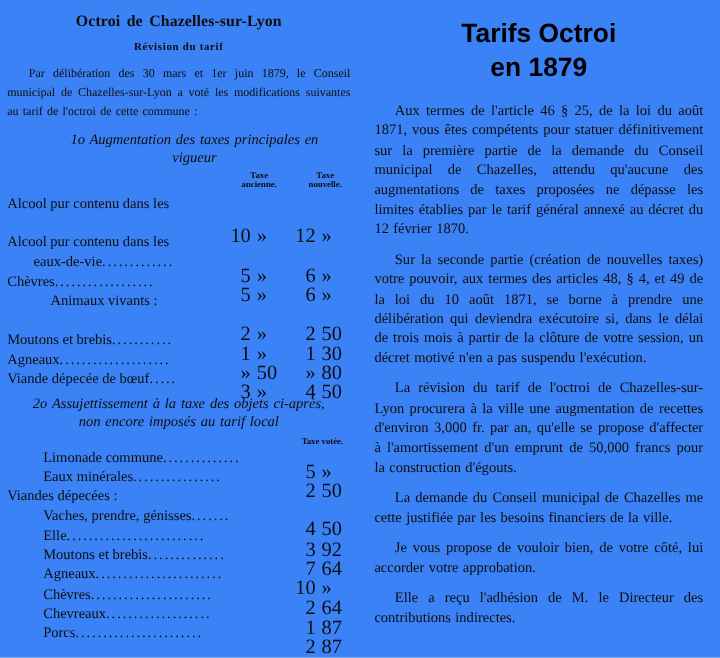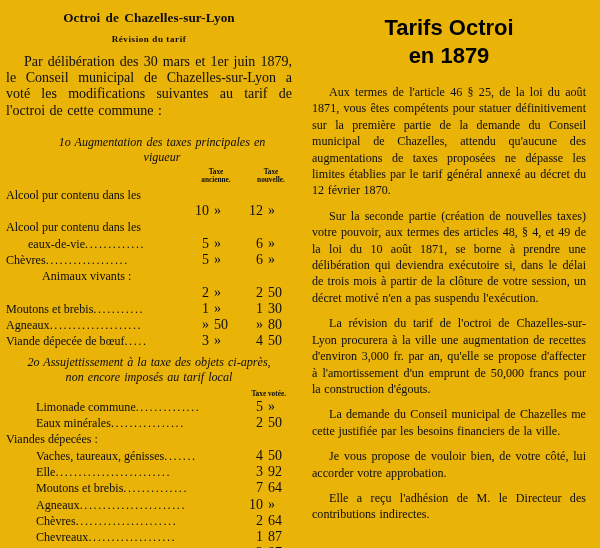--- a/index.html
+++ b/index.html
@@ -11,21 +11,21 @@
     width: 600px;
     height: 548px;
     overflow: hidden;
     font-family: "Liberation Serif", serif;
     color: #0d0d0d;
   }
   #page {
     position: relative;
     width: 600px;
     height: 548px;
-    background: #eab308;
+    background: #3b82f6;
     display: flex;
   }
 
   
   #left-col {
     width: 300px;
     height: 548px;
     box-sizing: border-box;
     padding: 6px 8px 0 6px;
     position: relative;
@@ -39,24 +39,24 @@
     word-spacing: 2px;
   }
   .doc-subtitle {
     text-align: center;
     font-weight: bold;
     font-size: 9px;
     letter-spacing: 0.6px;
     margin: 8px 0 0 0;
   }
   .doc-para {
-    font-size: 14px;
+    font-size: 10px;
     line-height: 16.2px;
     text-align: justify;
-    margin: 10px 0 16px 0;
+    margin: 10px 0 6px 0;
     word-spacing: 1px;
   }
   .doc-para .indent { display: inline-block; width: 18px; }
 
   .section-head {
     font-style: italic;
     font-size: 12.1px;
     line-height: 15.5px;
     text-align: center;
     margin: 4px 0 0 0;
@@ -115,22 +115,22 @@
     font-size: 12.1px;
     line-height: 16.3px;
     height: 16.3px;
     padding-left: 36px;
   }
   .group-label.flush { padding-left: 0; }
 
   
   .amt {
     position: absolute;
-    top: 0;
-    font-size: 14px;
+    top: 12px;
+    font-size: 17px;
     white-space: nowrap;
   }
   .amt .fr {
     display: inline-block;
     width: 17px;
     text-align: right;
   }
   .amt .ct {
     display: inline-block;
     width: 20px;
@@ -252,21 +252,21 @@
       <span class="amt amt-voted"><span class="fr">5</span><span class="ct">»</span></span>
     </div>
     <div class="trow ind2">
       <span class="lbl"><span>Eaux minérales</span><span class="leader">................</span></span>
       <span class="amt amt-voted"><span class="fr">2</span><span class="ct">50</span></span>
     </div>
 
     <div class="group-label flush">Viandes dépecées :</div>
 
     <div class="trow ind2">
-      <span class="lbl"><span>Vaches, taureaux, génisses</span><span class="leader">.......</span></span>
+      <span class="lbl"><span>Vaches, prendre, génisses</span><span class="leader">.......</span></span>
       <span class="amt amt-voted"><span class="fr">4</span><span class="ct">50</span></span>
     </div>
     <div class="trow ind2">
       <span class="lbl"><span>Elle</span><span class="leader">.........................</span></span>
       <span class="amt amt-voted"><span class="fr">3</span><span class="ct">92</span></span>
     </div>
     <div class="trow ind2">
       <span class="lbl"><span>Moutons et brebis</span><span class="leader">..............</span></span>
       <span class="amt amt-voted"><span class="fr">7</span><span class="ct">64</span></span>
     </div>

